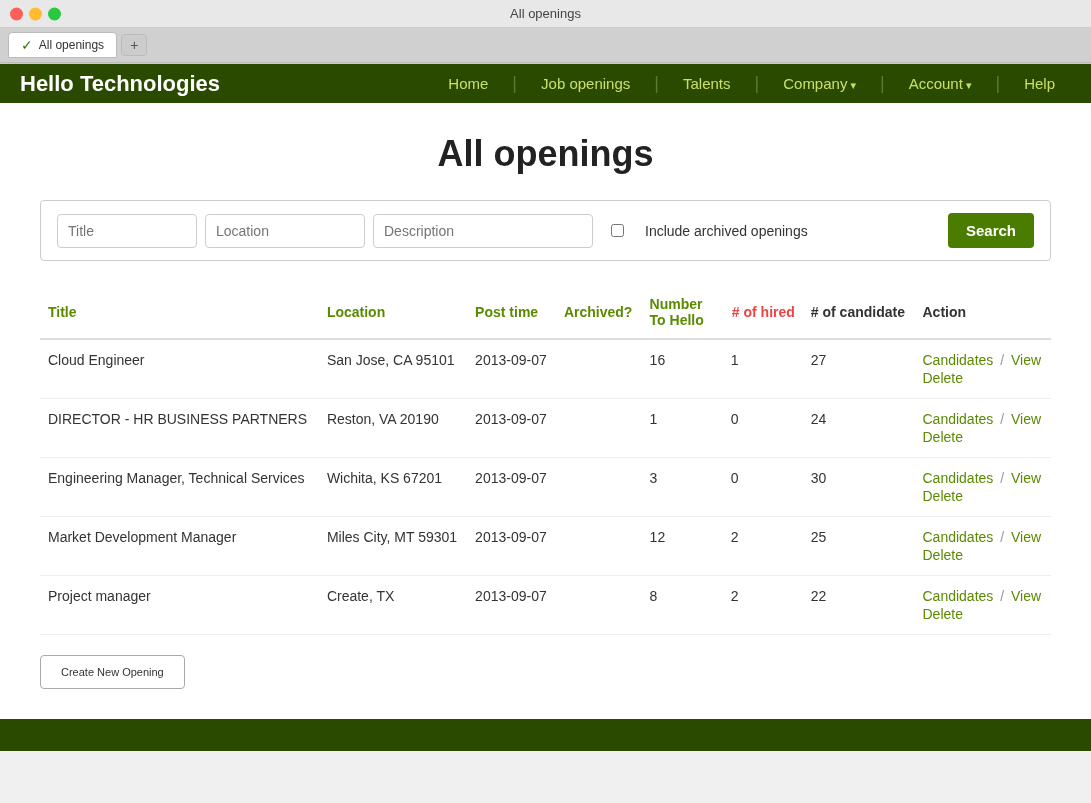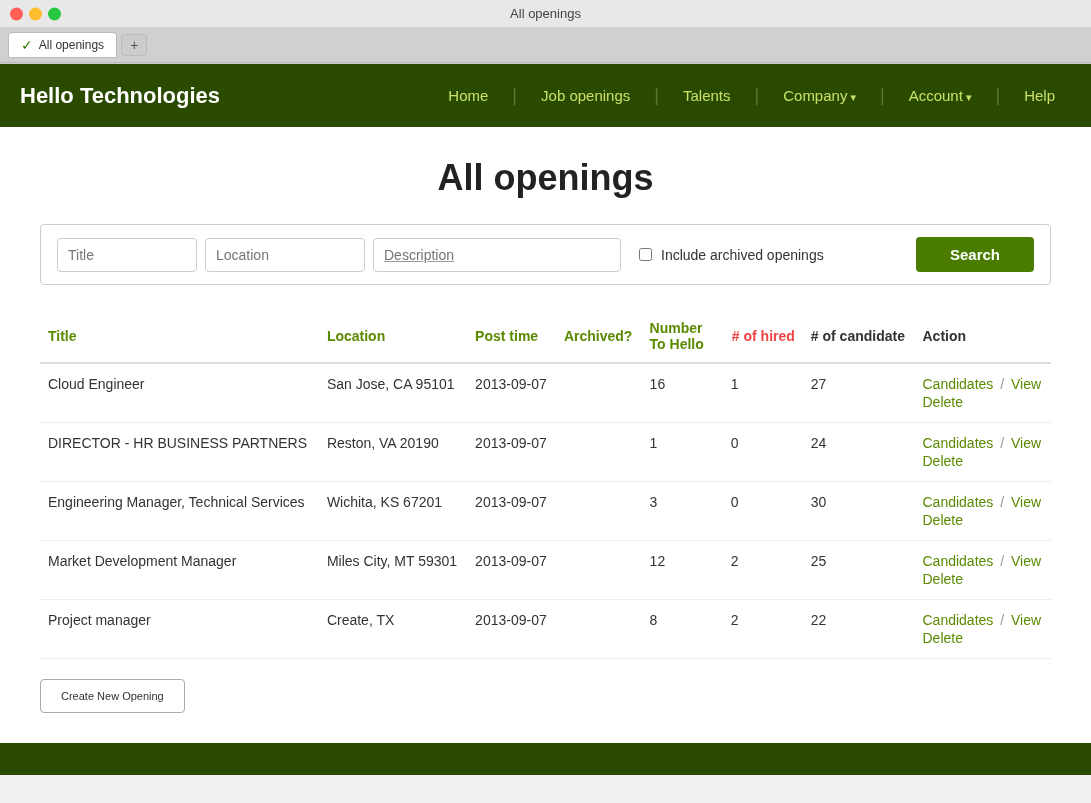--- a/index.html
+++ b/index.html
@@ -32,21 +32,21 @@
       background: white; border: 1px solid #bbb; border-radius: 4px 4px 0 0;
       padding: 4px 12px; font-size: 12px; color: #333;
     }
     .tab .check-icon { color: #2a7a00; font-size: 14px; }
     .tab-add { background: #ccc; border: 1px solid #bbb; border-radius: 4px; padding: 2px 8px; font-size: 14px; cursor: pointer; color: #555; }
 
     
     nav {
       background: #2a4a00;
       display: flex; align-items: center; justify-content: space-between;
-      padding: 0 20px; height: 63px;
+      padding: 0 20px; height: 39px;
     }
     .nav-logo { color: white; font-size: 22px; font-weight: bold; }
     .nav-links { display: flex; align-items: center; gap: 8px; }
     .nav-link {
       color: #c8e06a; font-size: 15px; padding: 0 16px;
       text-decoration: none; cursor: pointer;
     }
     .nav-separator { color: #5a7a30; font-size: 18px; }
     .nav-link.with-arrow::after { content: ' ▾'; font-size: 11px; }
 
@@ -59,25 +59,25 @@
       display: flex; align-items: center; gap: 8px;
       border: 1px solid #ccc; border-radius: 4px;
       padding: 12px 16px; margin-bottom: 25px; background: white;
     }
     .search-input {
       border: 1px solid #ccc; border-radius: 4px; padding: 8px 10px;
       font-size: 14px; color: #999;
     }
     .search-input.title { width: 140px; }
     .search-input.location { width: 160px; }
-    .search-input.description { width: 248px; text-decoration: underline; }
-    .checkbox-label { display: flex; align-items: center; gap: 9px; color: #333; font-size: 14px; flex: 1; margin-left: 10px; }
+    .search-input.description { width: 220px; }
+    .checkbox-label { display: flex; align-items: center; gap: 21px; color: #333; font-size: 14px; flex: 1; margin-left: 10px; }
     .search-btn {
       background: #4a7c00; color: white; border: none; border-radius: 4px;
-      padding: 9px 34px; font-size: 15px; font-weight: bold; cursor: pointer;
+      padding: 9px 18px; font-size: 15px; font-weight: bold; cursor: pointer;
     }
 
     
     .openings-table { width: 100%; border-collapse: collapse; }
     .openings-table thead tr { border-bottom: 2px solid #ddd; }
     .openings-table th {
       padding: 10px 8px; text-align: left; color: #5a8a00; font-weight: bold;
       font-size: 14px;
     }
     .openings-table td { padding: 12px 8px; vertical-align: top; font-size: 14px; color: #333; border-bottom: 1px solid #eee; }

